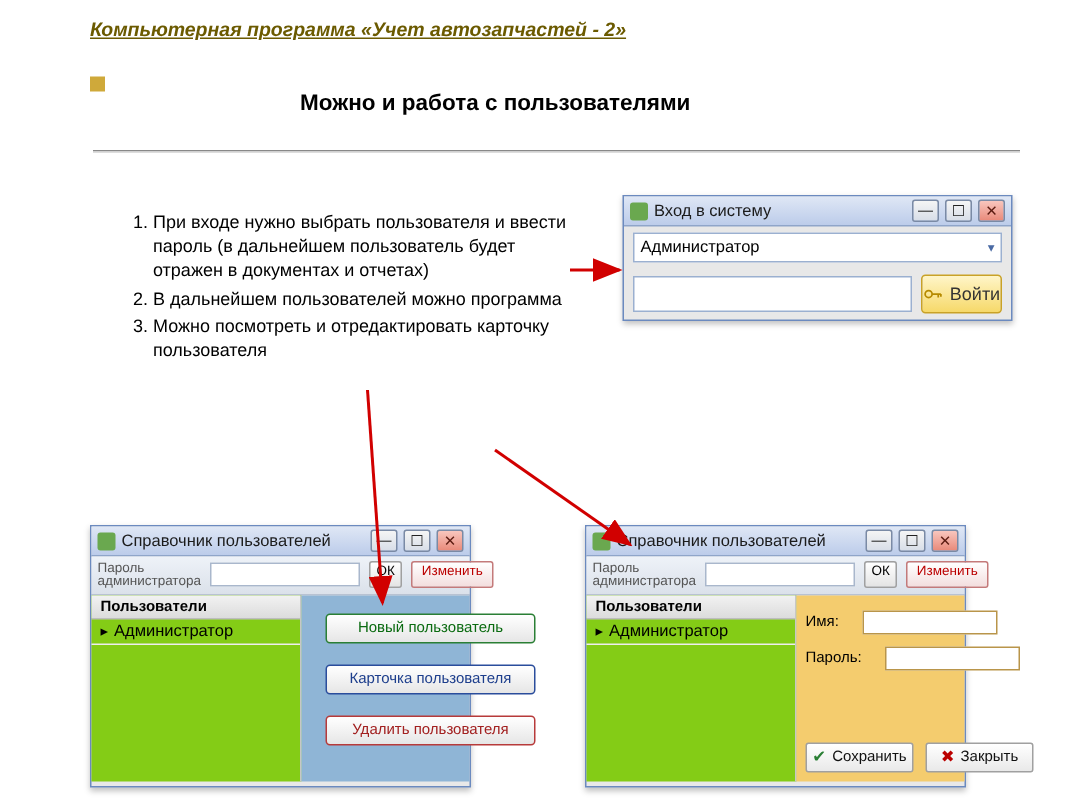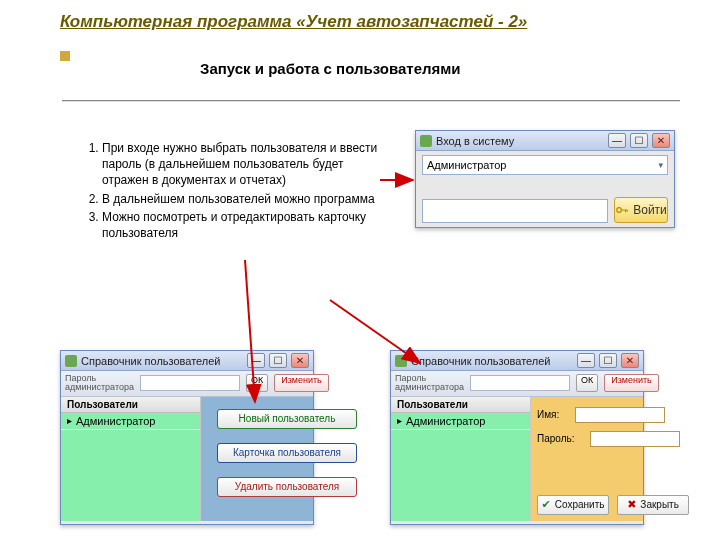--- a/index.html
+++ b/index.html
@@ -11,21 +11,21 @@
     font-family: Arial, sans-serif;
     font-size: 12px;
     color: #000;
     position: relative;
     overflow: hidden;
   }
   .title {
     position: absolute;
     left: 60px;
     top: 12px;
-    font-size: 17px;
+    font-size: 13px;
     font-weight: bold;
     font-style: italic;
     color: #6b5a00;
     text-decoration: underline;
   }
   .yellow-square {
     position: absolute;
     left: 60px;
     top: 51px;
     width: 10px;
@@ -91,21 +91,21 @@
   .win-btn.close { background: linear-gradient(#f8c6be,#e98a7a); color:#5a1a10;}
   .win-body { padding: 4px 6px; }
 
   
   #login { left: 415px; top: 130px; width: 260px; }
   #login .sel {
     width: 100%; height: 20px; border:1px solid #9bb0d0;
     background:#fff; font-size:11px; padding:1px 4px;
     display:flex; align-items:center; justify-content:space-between;
   }
-  #login .rowp { display:flex; gap:6px; margin-top:22px; align-items:flex-end;}
+  #login .rowp { display:flex; gap:6px; margin-top:8px; align-items:center;}
   #login .pass {
     flex:1; height:24px; border:1px solid #9bb0d0; background:#fff;
     padding:0 4px; font-size:13px;
   }
   #login .enter {
     height:26px; width:78px;
     border:1px solid #c9a227;
     background:linear-gradient(#fff5c8,#f6d96a);
     border-radius:3px;
     display:flex; align-items:center; justify-content:center; gap:4px;
@@ -132,21 +132,21 @@
     background:linear-gradient(#fff,#e4e4e4); font-size:9px; border-radius:2px;
   }
   .dir-tool .mod {
     height:18px; padding:0 6px; border:1px solid #c47a7a;
     color:#b00; background:linear-gradient(#fff,#f3dede); font-size:9px; border-radius:2px;
   }
   .dir-body {
     position:relative; height: 124px; display:flex;
   }
   .dir-list {
-    width: 140px; background:#86efac; border-right:1px solid #c7c7c7;
+    width: 140px; background:#84cc16; border-right:1px solid #c7c7c7;
     display:flex; flex-direction:column; font-size:11px;
   }
   .dir-list .head {
     background:linear-gradient(#f2f2f2,#dcdcdc);
     border-bottom:1px solid #bdbdbd;
     padding:2px 6px; font-weight:bold; font-size:10px;
   }
   .dir-list .item {
     padding:2px 6px; border-bottom:1px solid #eee;
     display:flex; align-items:center; gap:4px;
@@ -184,21 +184,21 @@
   .key-icon { width:14px; height:14px; }
   .green-dot{ color:#2a7f35; font-size:11px;}
   .tiny-icon{ width:12px;height:12px; background:#6aa84f; border-radius:2px;}
   .chev { font-size:9px; color:#4a6aa4;}
 </style>
 </head>
 <body>
 
 <div class="title">Компьютерная программа «Учет автозапчастей - 2»</div>
 <div class="yellow-square"></div>
-<div class="subtitle">Запуск и работа с пользователями</div>
+<div class="subtitle">Можно и работа с пользователями</div>
 <div class="hr"></div>
 
 <div class="instructions">
   <ol>
     <li>При входе нужно выбрать пользователя и ввести пароль (в дальнейшем пользователь будет отражен в документах и отчетах)</li>
     <li>В дальнейшем пользователей можно программа</li>
     <li>Можно посмотреть и отредактировать карточку пользователя</li>
   </ol>
 </div>
 

